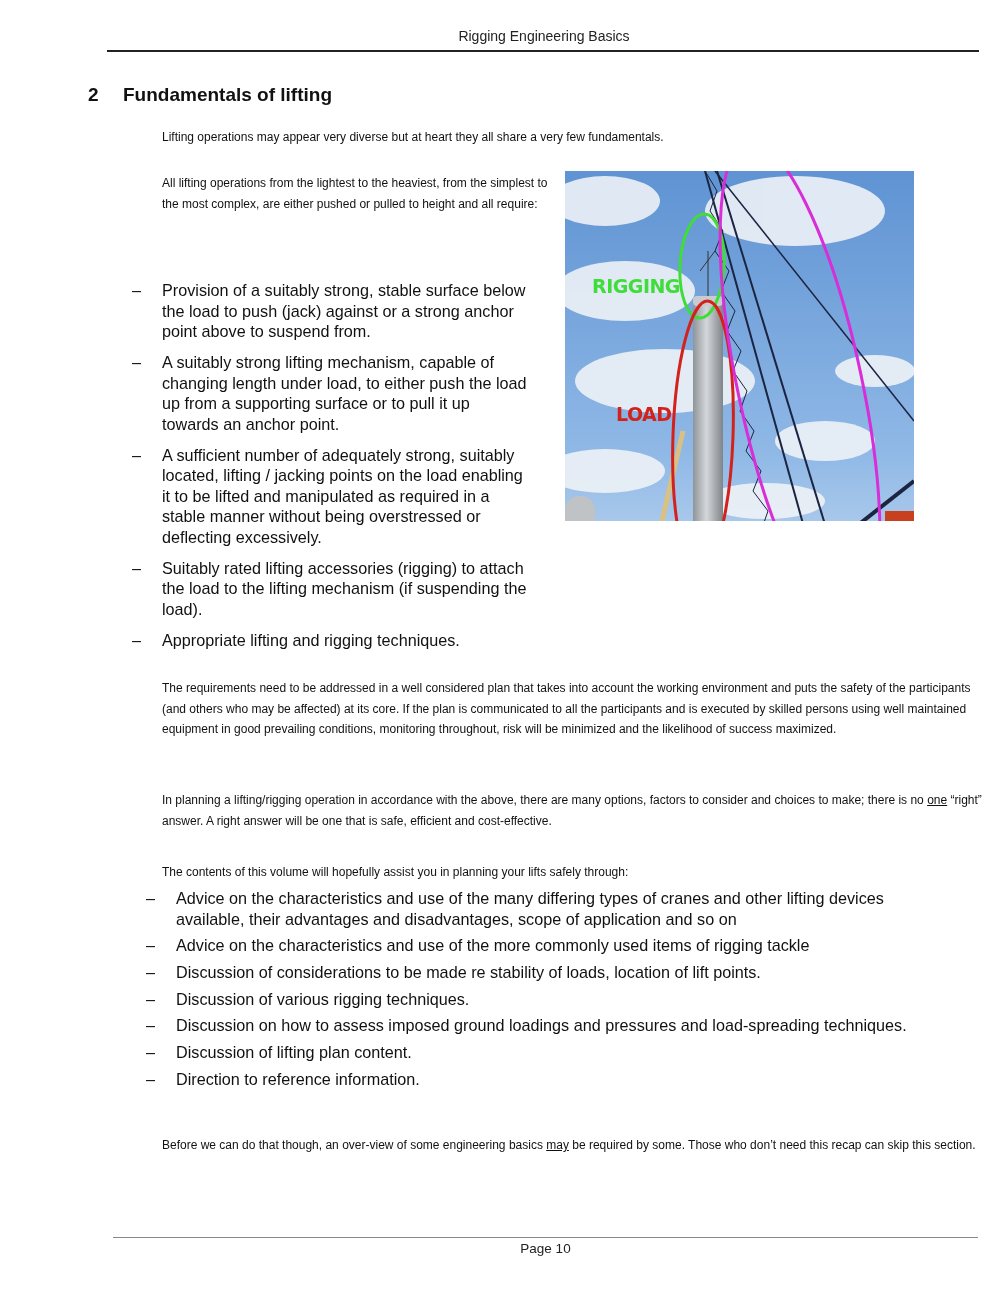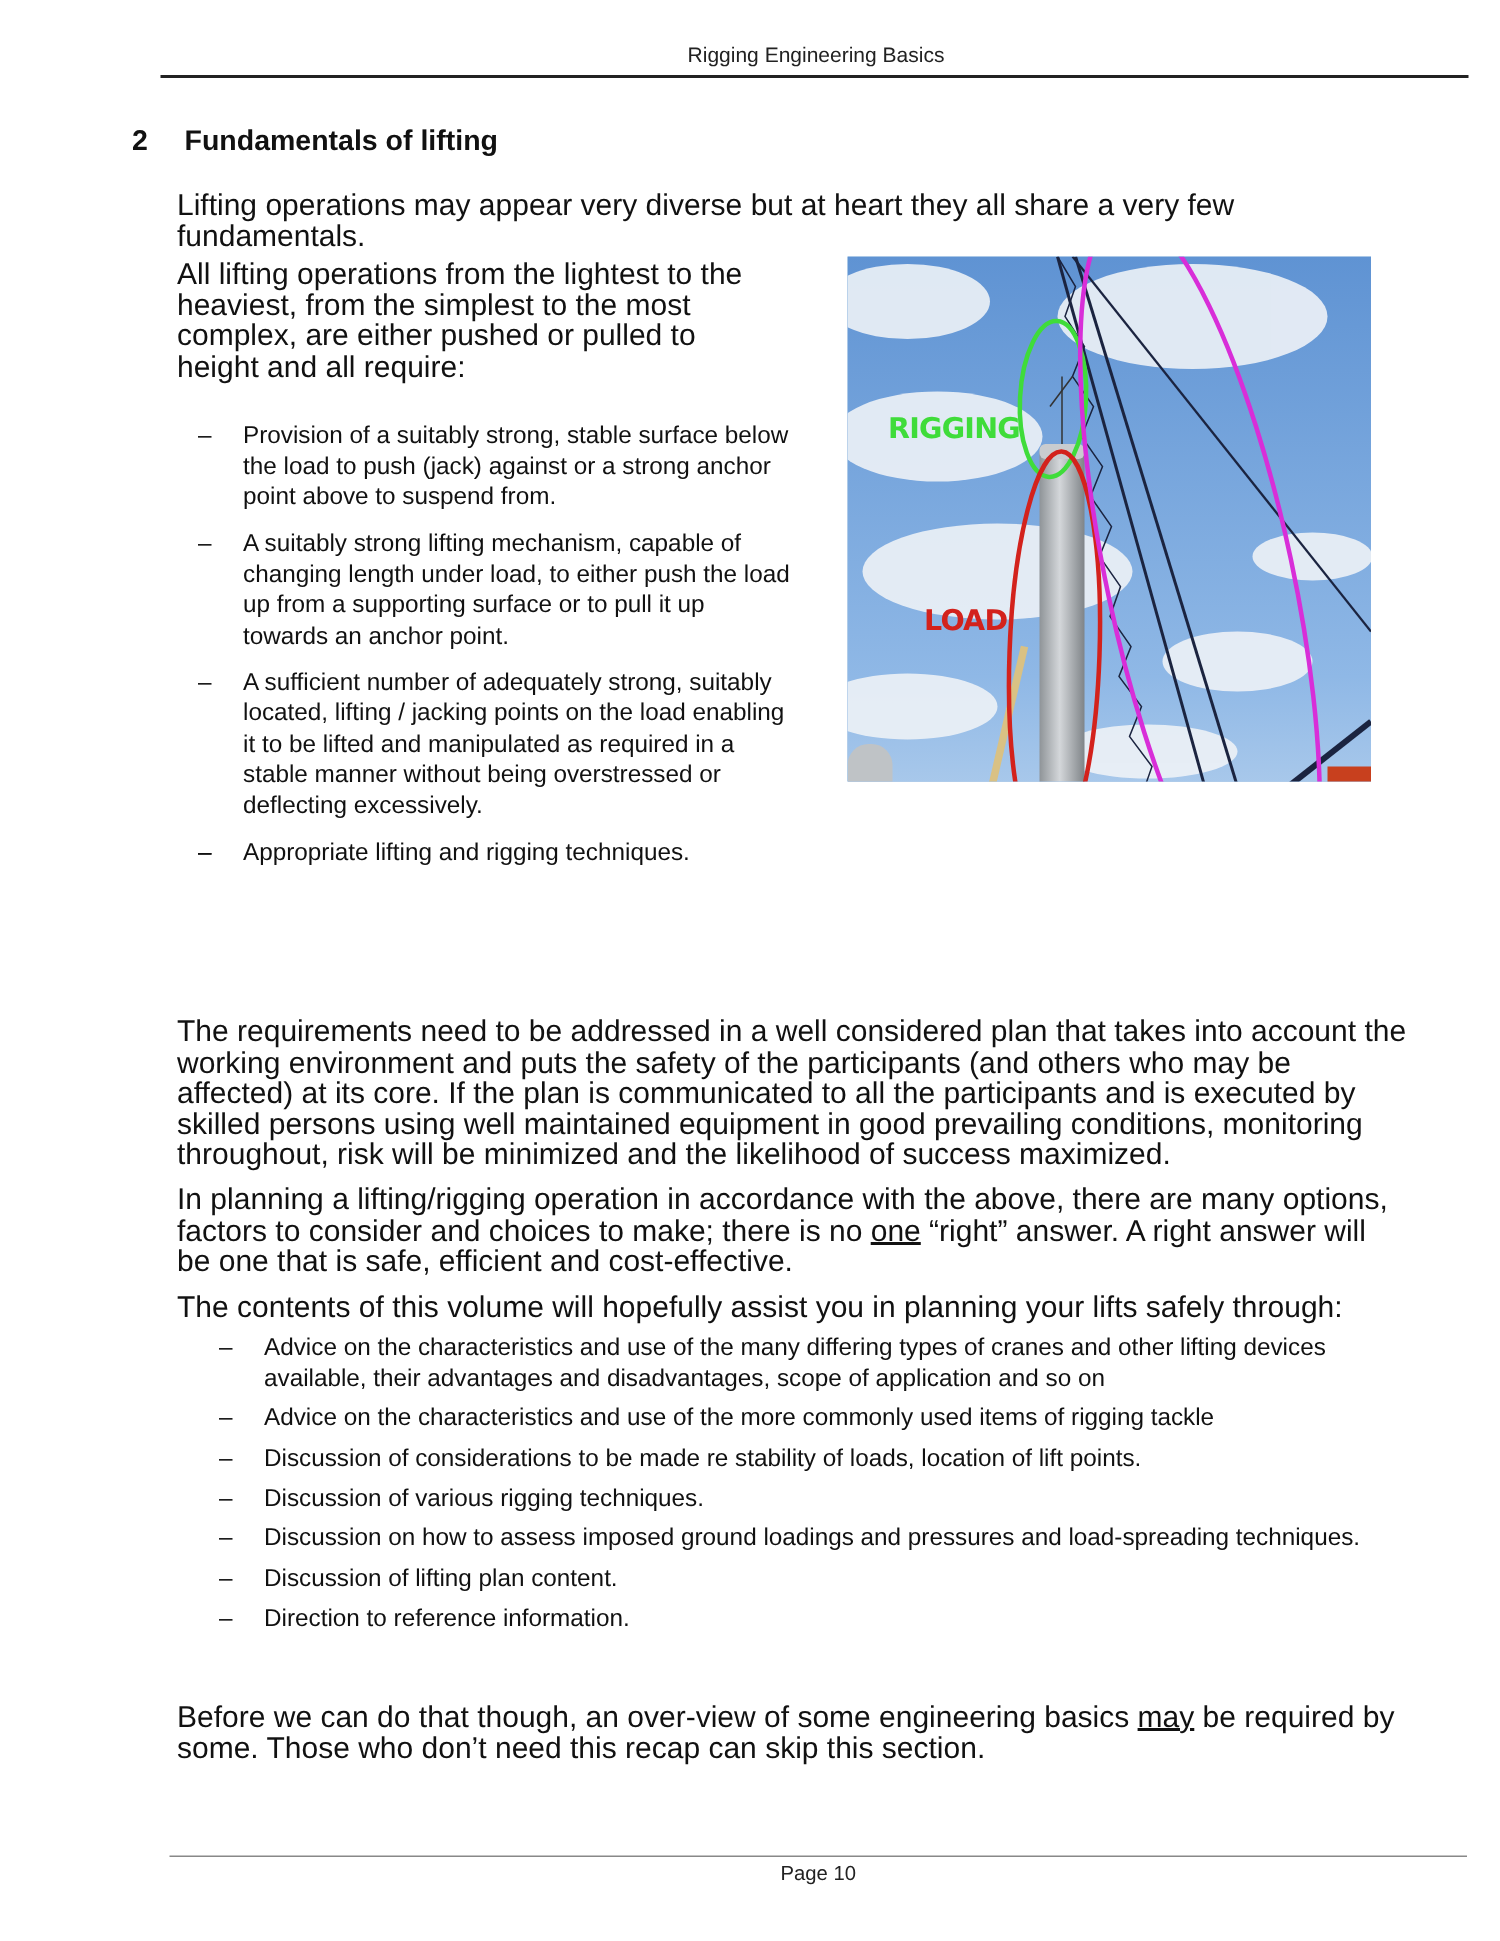--- a/index.html
+++ b/index.html
@@ -5,21 +5,21 @@
     * { box-sizing: border-box; margin: 0; padding: 0; }
     html, body { width: 1000px; height: 1294px; background: #ffffff; overflow: hidden; }
     body { position: relative; font-family: "Liberation Sans", sans-serif; color: #111; }
 
     .header-title { position: absolute; left: 108px; right: 20px; top: 28px; text-align: center; font-size: 14px; color: #222; }
     .header-rule { position: absolute; left: 107px; width: 872px; top: 50px; height: 2px; background: #222; }
 
     .section-heading { position: absolute; left: 88px; top: 84px; font-size: 19px; font-weight: bold; color: #111; }
     .section-heading .num { display: inline-block; width: 35px; }
 
-    .para { position: absolute; font-size: 20px; line-height: 20.5px; color: #111; }
+    .para { position: absolute; font-size: 12px; line-height: 20.5px; color: #111; margin-left: 44px; }
     .intro { left: 118px; top: 127px; width: 800px; }
     .lead { left: 118px; top: 173px; width: 400px; }
 
     .bullets { position: absolute; list-style: none; font-size: 16.2px; line-height: 20.5px; color: #111; }
     .bullets li { position: relative; }
     .bullets .dash { position: absolute; left: 0; top: 0; }
     .bullets-a { left: 118px; top: 280px; width: 410px; }
     .bullets-a li { padding-left: 44px; margin-bottom: 10.5px; }
     .bullets-a .dash { left: 14px; }
 
@@ -56,21 +56,21 @@
   <span class="num">2</span><span>Fundamentals of lifting</span>
 </h2>
 
 <p class="para intro">Lifting operations may appear very diverse but at heart they all share a very few fundamentals.</p>
 <p class="para lead">All lifting operations from the lightest to the heaviest, from the simplest to the most complex, are either pushed or pulled to height and all require:</p>
 
 <ul class="bullets bullets-a">
   <li><span class="dash">–</span><span>Provision of a suitably strong, stable surface below the load to push (jack) against or a strong anchor point above to suspend from.</span></li>
   <li><span class="dash">–</span><span>A suitably strong lifting mechanism, capable of changing length under load, to either push the load up from a supporting surface or to pull it up towards an anchor point.</span></li>
   <li><span class="dash">–</span><span>A sufficient number of adequately strong, suitably located, lifting / jacking points on the load enabling it to be lifted and manipulated as required in a stable manner without being overstressed or deflecting excessively.</span></li>
-  <li><span class="dash">–</span></li>
+  <li><span class="dash">–</span><span>Suitably rated lifting accessories (rigging) to attach the load to the lifting mechanism (if suspending the load).</span></li>
   <li><span class="dash">–</span><span>Appropriate lifting and rigging techniques.</span></li>
 </ul>
 
 <div class="figure">
   <svg width="349" height="486" viewBox="0 0 349 486">
     <defs>
       <linearGradient id="sky" x1="0" y1="0" x2="0" y2="1">
         <stop offset="0" stop-color="#5f93d3"></stop>
         <stop offset="0.7" stop-color="#8fb8e6"></stop>
         <stop offset="1" stop-color="#b9d3ee"></stop>

